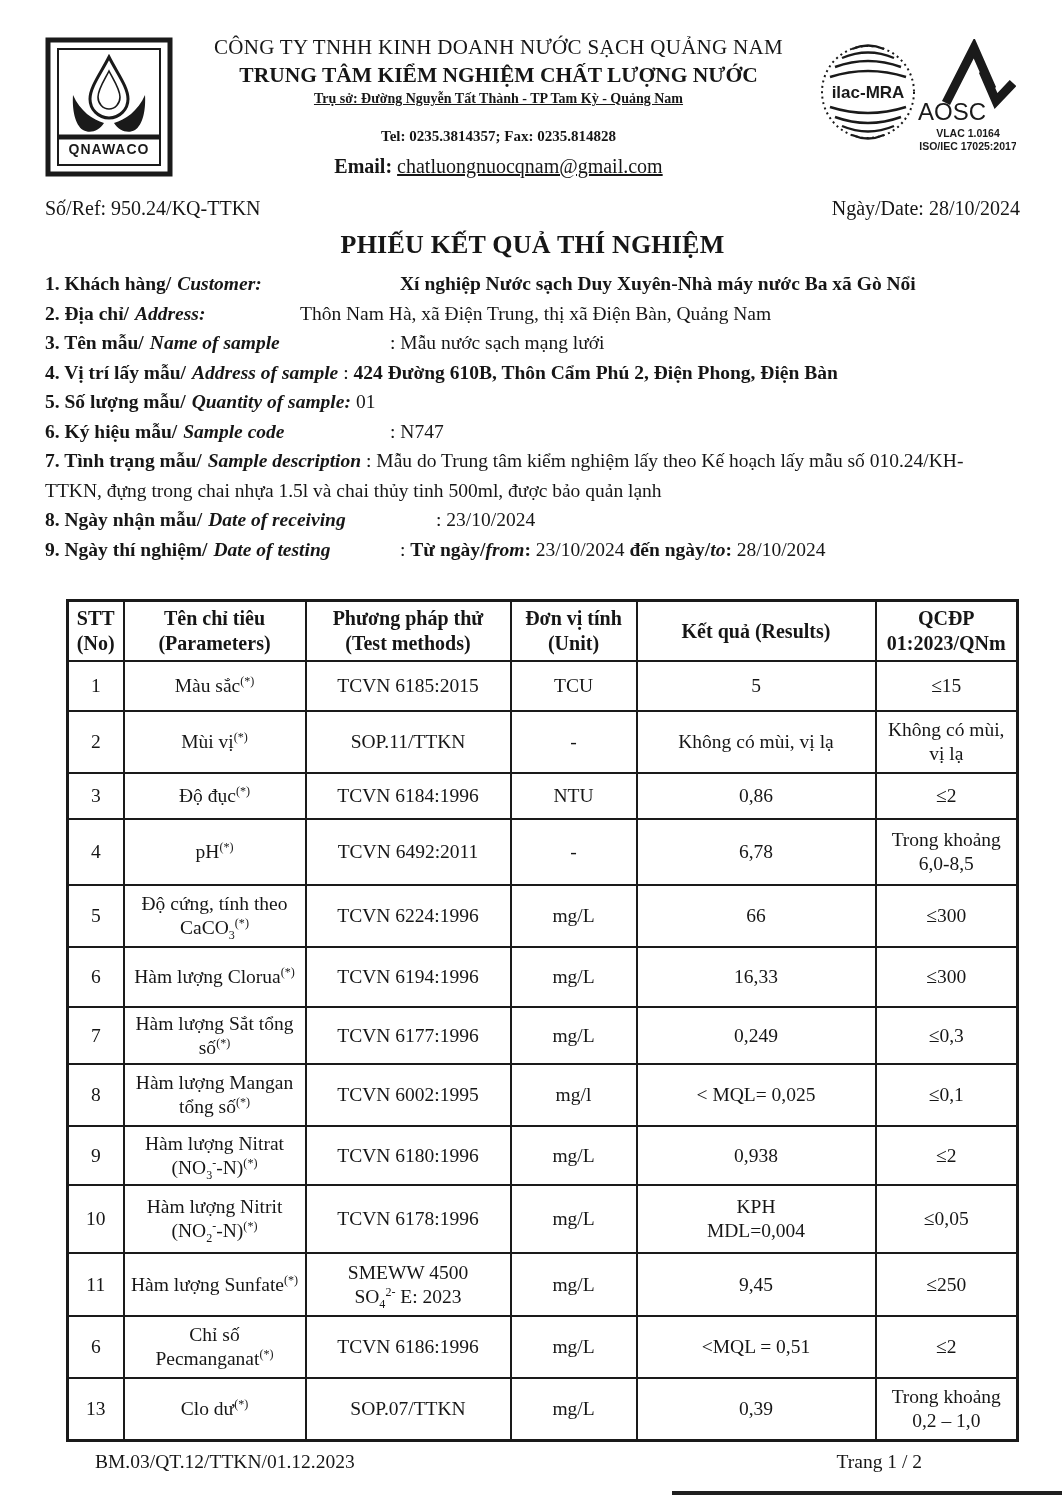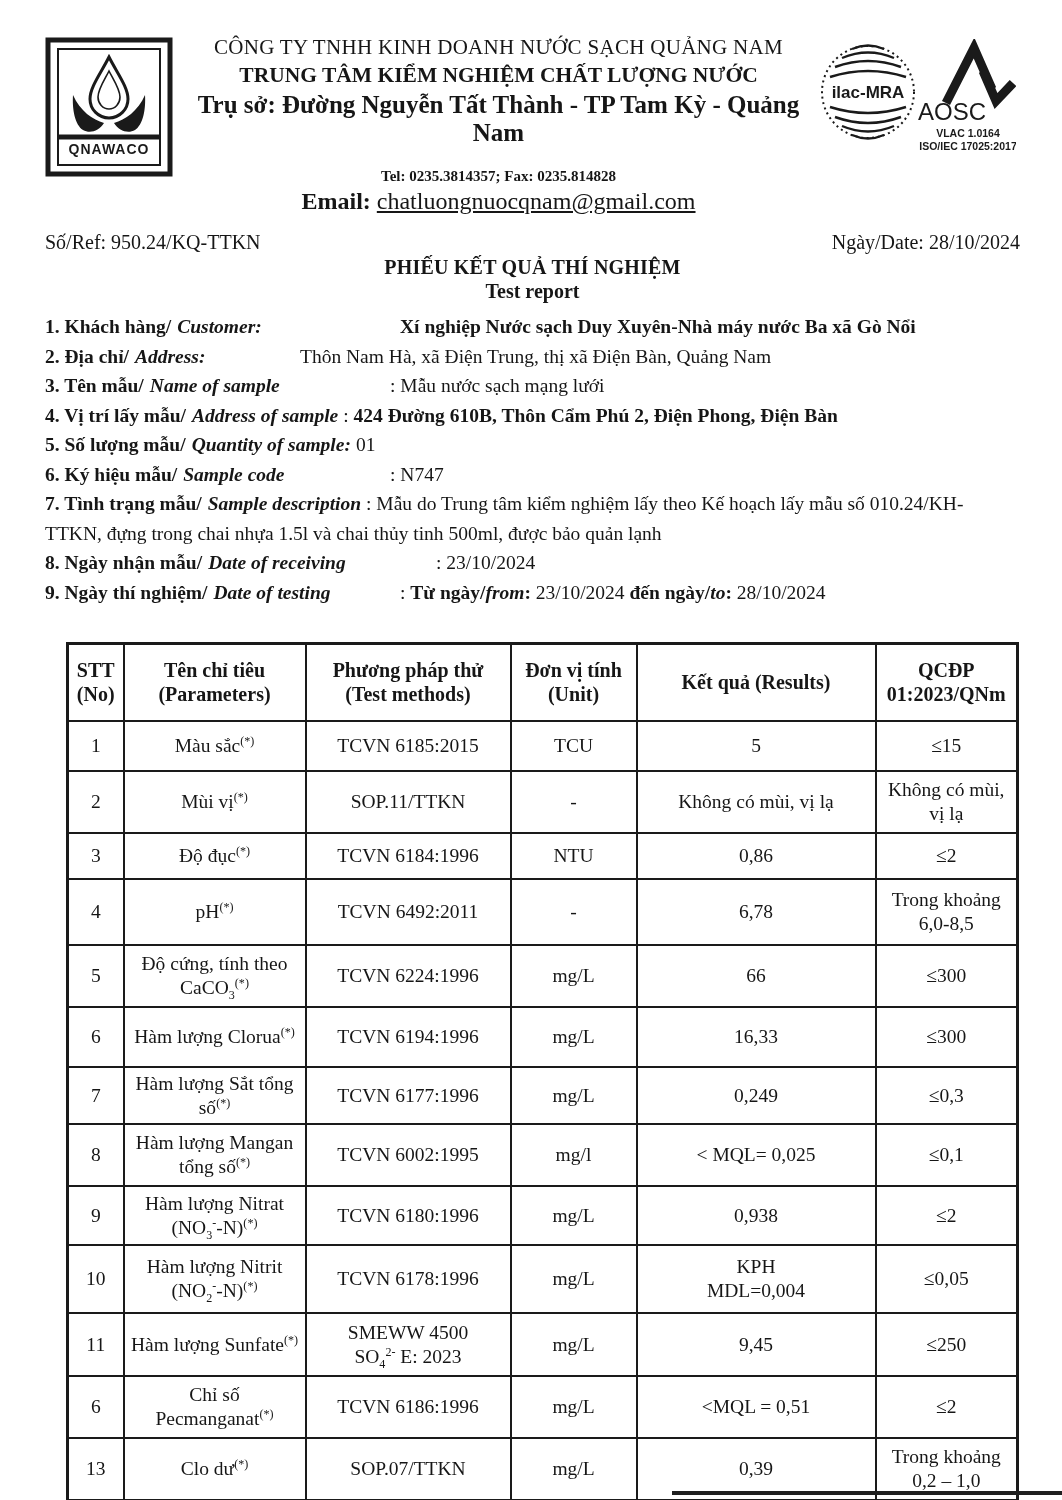--- a/index.html
+++ b/index.html
@@ -14,28 +14,28 @@
   }
   .content { padding: 33px 42px 0 45px; }
 
   
   .hdr { display: flex; align-items: flex-start; }
   .hdr-left { width: 132px; flex: 0 0 132px; padding-top: 4px; }
   .hdr-center { flex: 1 1 auto; text-align: center; padding-top: 2px; }
   .hdr-right { flex: 0 0 200px; display: flex; padding-top: 6px; }
   .h-company { font-size: 21px; letter-spacing: .3px; white-space: nowrap; }
   .h-center  { font-size: 21.5px; font-weight: bold; margin-top: 3px; }
-  .h-addr    { font-size: 25px; font-weight: bold; margin-top: 3px; }
+  .h-addr    { font-size: 14px; font-weight: bold; margin-top: 3px; text-decoration: underline; }
   .h-tel     { font-size: 15px; font-weight: bold; margin-top: 21px; }
-  .h-email   { font-size: 24px; font-weight: bold; margin-top: 3px; }
+  .h-email   { font-size: 20px; font-weight: bold; margin-top: 10px; }
   .h-email .email { text-decoration: underline; font-weight: normal; }
 
   
   .meta { display: flex; justify-content: space-between; font-size: 20px; margin-top: 16px; }
-  .title { text-align: center; font-weight: bold; font-size: 20px; margin-top: 2px; letter-spacing: .2px; }
+  .title { text-align: center; font-weight: bold; font-size: 26px; margin-top: 10px; letter-spacing: .2px; }
   .subtitle { text-align: center; font-weight: bold; font-size: 20px; margin-top: 1px; }
 
   
   .info-list { margin-top: 9px; font-size: 19.5px; }
   .info-line { line-height: 29.5px; }
   .info-label { display: inline-block; }
   .info-label .vi { font-weight: bold; }
   .info-label .en { font-weight: bold; font-style: italic; margin-left: 6px; }
   .info-line .val { padding-left: 5px; }
   .info-line:nth-child(1) .info-label { min-width: 350px; }
@@ -58,21 +58,21 @@
   table.results th, table.results td {
     border: 2px solid #1a1a1a;
     text-align: center;
     vertical-align: middle;
     padding: 2px 4px;
     font-size: 19.5px;
     line-height: 1.22;
     overflow: hidden;
   }
   table.results th { font-weight: bold; font-size: 20px; }
-  thead tr { height: 78px; }
+  thead tr { height: 61px; }
   tbody tr:nth-child(1)  { height: 50px; }
   tbody tr:nth-child(2)  { height: 62px; }
   tbody tr:nth-child(3)  { height: 46px; }
   tbody tr:nth-child(4)  { height: 66px; }
   tbody tr:nth-child(5)  { height: 62px; }
   tbody tr:nth-child(6)  { height: 60px; }
   tbody tr:nth-child(7)  { height: 57px; }
   tbody tr:nth-child(8)  { height: 62px; }
   tbody tr:nth-child(9)  { height: 59px; }
   tbody tr:nth-child(10) { height: 68px; }
@@ -140,21 +140,20 @@
         </svg>
       </div>
     </div>
 
     <div class="meta">
       <span>Số/Ref: 950.24/KQ-TTKN</span>
       <span>Ngày/Date: 28/10/2024</span>
     </div>
 
     <div class="title">PHIẾU KẾT QUẢ THÍ NGHIỆM</div>
-    <div class="subtitle">Test report</div>
 
     <div class="info-list" id="info-list">
   <div class="info-line"><span class="info-label"><span class="vi">1. Khách hàng/</span><span class="en">Customer:</span></span><span class="val"><span class="b">Xí nghiệp Nước sạch Duy Xuyên-Nhà máy nước Ba xã Gò Nổi</span></span></div>
 
   <div class="info-line"><span class="info-label"><span class="vi">2. Địa chỉ/</span><span class="en">Address:</span></span><span class="val"><span>Thôn Nam Hà, xã Điện Trung, thị xã Điện Bàn, Quảng Nam</span></span></div>
 
   <div class="info-line"><span class="info-label"><span class="vi">3. Tên mẫu/</span><span class="en">Name of sample</span></span><span class="val"><span>: Mẫu nước sạch mạng lưới</span></span></div>
 
   <div class="info-line"><span class="info-label"><span class="vi">4. Vị trí lấy mẫu/</span><span class="en">Address of sample</span></span><span class="val"><span>: </span><span class="b">424 Đường 610B, Thôn Cẩm Phú 2, Điện Phong, Điện Bàn</span></span></div>
 

